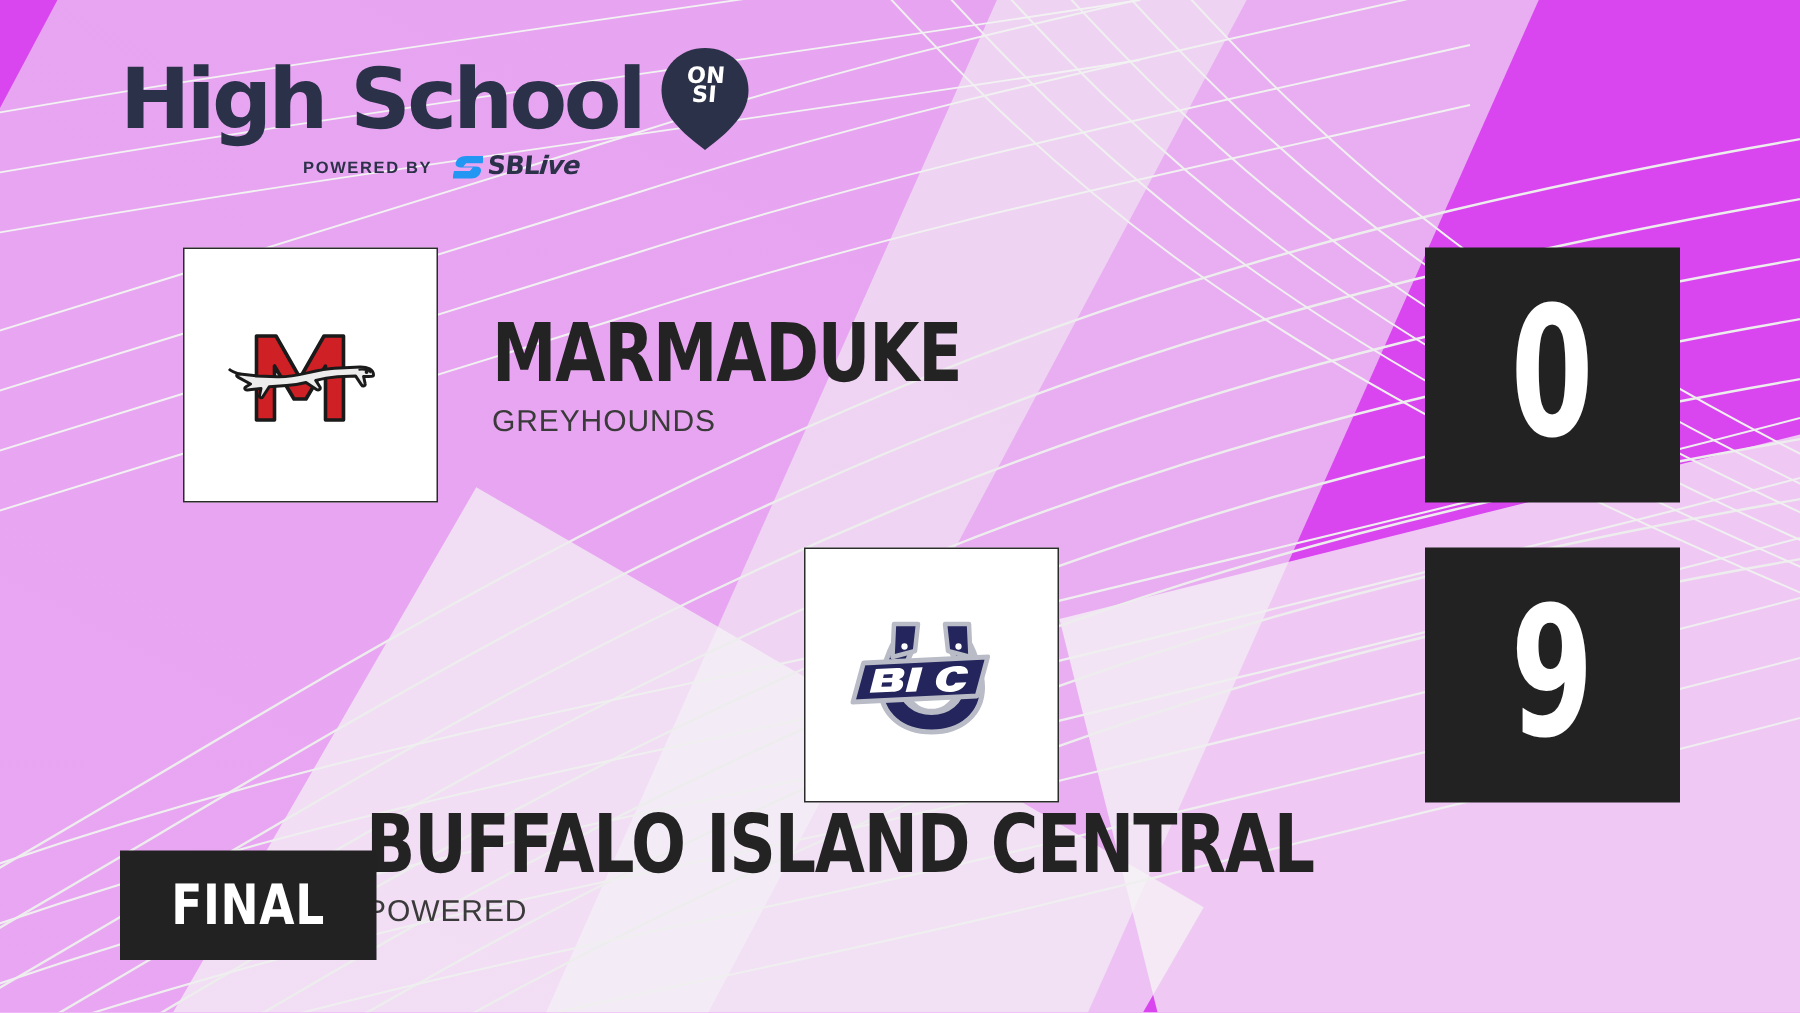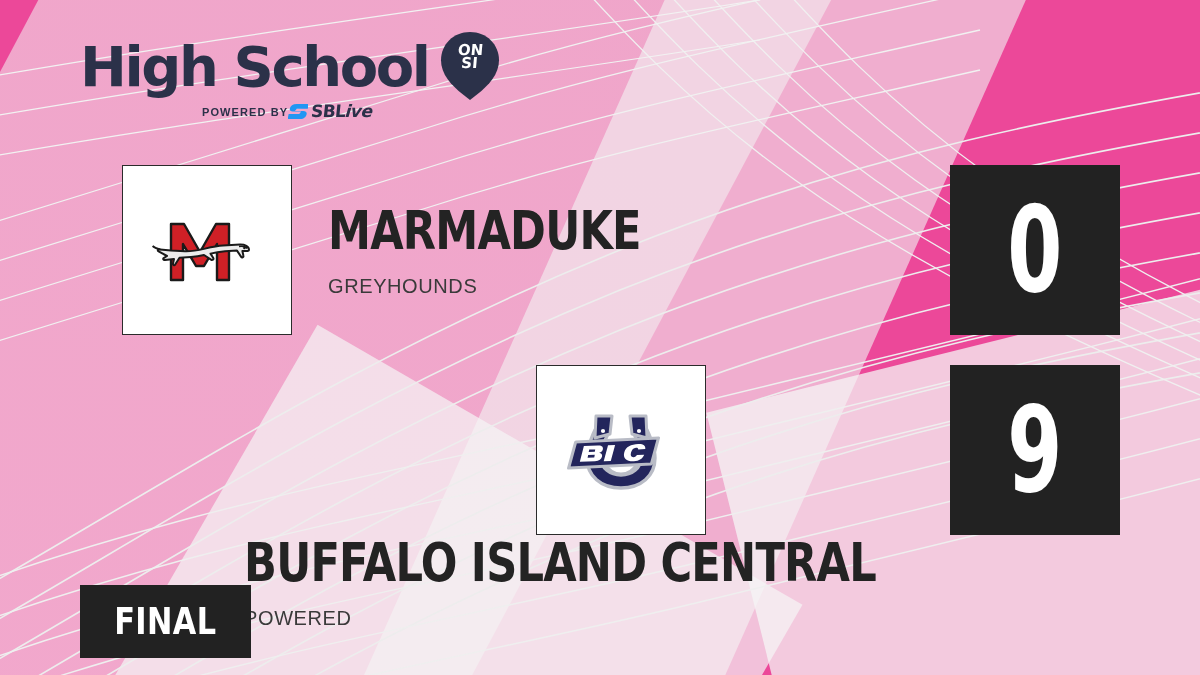--- a/index.html
+++ b/index.html
@@ -9,21 +9,21 @@
     width:1200px; height:675px;
     overflow:hidden;
     background:#ffffff;
     font-family:"Liberation Sans", sans-serif;
   }
 
   
   #stage {
     position:relative;
     width:1200px; height:675px;
-    background:#ec4899;
+    background:#d946ef;
     overflow:hidden;
   }
 
   
   .bg-layer { position:absolute; inset:0; pointer-events:none; }
   .bg-svg { position:absolute; inset:0; width:1200px; height:675px; }
 
   .bg-wash-a {
     position:absolute;
     left:-120px; top:-240px;
@@ -95,21 +95,21 @@
     line-height:13px;
     letter-spacing:0px;
     color:#ffffff;
     transform:skewX(-5deg);
   }
   .pin-text span { display:block; }
 
   .brand-sub {
     display:flex;
     align-items:center;
-    gap:0;
+    gap:14px;
     margin-top:5px;
     margin-left:122px;
   }
   .powered-by {
     font-family:"Liberation Sans", sans-serif;
     font-weight:bold;
     font-size:11px;
     letter-spacing:1.1px;
     color:#2b3149;
   }
@@ -164,21 +164,21 @@
     font-weight:bold;
     font-size:54px;
     line-height:56px;
     letter-spacing:-1px;
     color:#232323;
     white-space:nowrap;
     transform:scaleX(0.80);
     transform-origin:left center;
   }
   .team-mascot {
-    margin-top:16px;
+    margin-top:6px;
     font-family:"Liberation Sans", sans-serif;
     font-weight:400;
     font-size:20px;
     line-height:22px;
     letter-spacing:0.6px;
     color:#3a3a3a;
     white-space:nowrap;
   }
 
   .score-box {
@@ -200,21 +200,20 @@
     transform-origin:center center;
   }
 
   
   #status-bar {
     position:absolute;
     left:80px; top:567px;
     height:73px;
     display:flex;
     align-items:stretch;
-    margin-top:18px;
   }
   .status-final {
     background:#222222;
     color:#ffffff;
     display:flex;
     align-items:center;
     justify-content:center;
     padding:0 23px;
   }
   .status-final-label {

